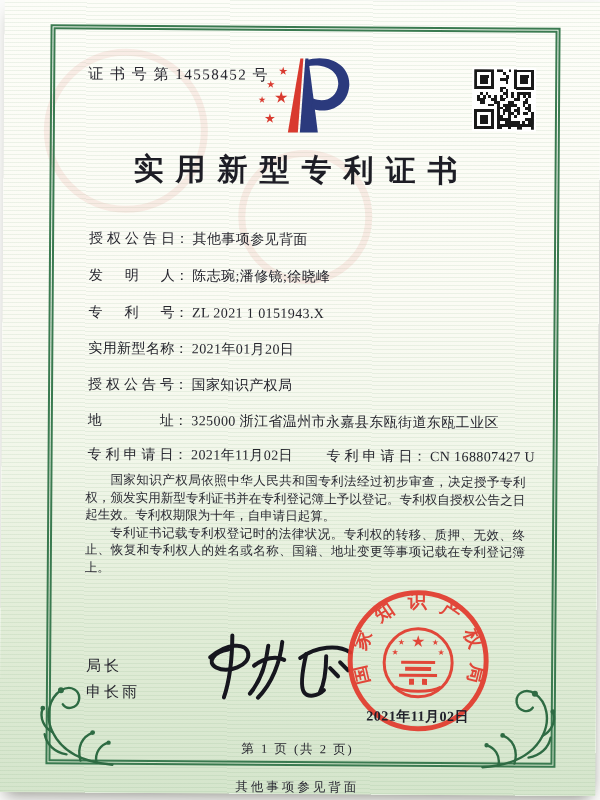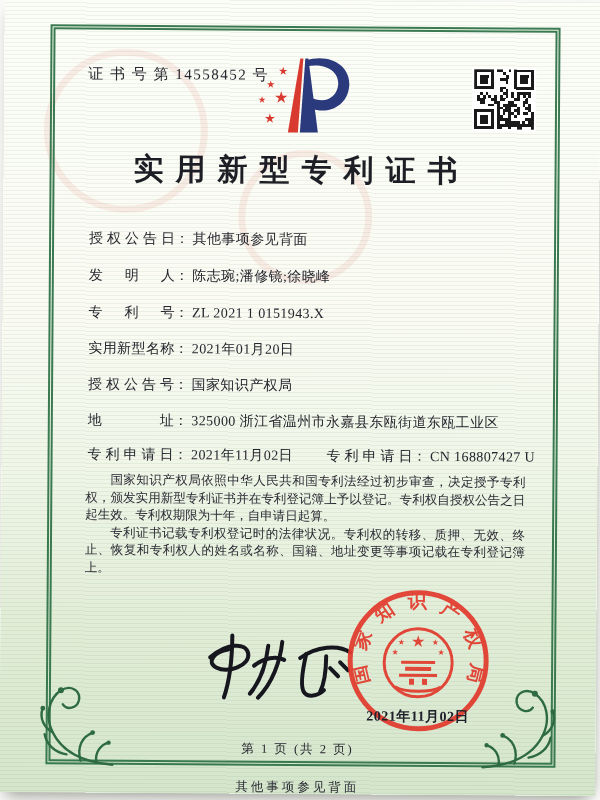--- a/index.html
+++ b/index.html
@@ -277,20 +277,24 @@
       <span class="lab">专利申请日</span><span>：</span>
       <span class="val">CN 168807427 U</span>
     </span>
   </div>
 
   <div class="paras">
     <p>国家知识产权局依照中华人民共和国专利法经过初步审查，决定授予专利权，颁发实用新型专利证书并在专利登记簿上予以登记。专利权自授权公告之日起生效。专利权期限为十年，自申请日起算。</p>
     <p>专利证书记载专利权登记时的法律状况。专利权的转移、质押、无效、终止、恢复和专利权人的姓名或名称、国籍、地址变更等事项记载在专利登记簿上。</p>
   </div>
 
+  <div class="director">
+    <div>局长</div>
+    <div>申长雨</div>
+  </div>
 
   <svg class="signature" viewBox="0 0 170 92">
     <g fill="none" stroke="#16161e" stroke-width="4" stroke-linecap="round" stroke-linejoin="round">
       <path d="M22,30 C38,16 58,14 60,26 C62,38 40,46 28,40 C18,35 26,24 40,22"></path>
       <path d="M44,8 C44,26 42,52 36,70"></path>
       <path d="M80,18 C78,36 72,54 62,66"></path>
       <path d="M66,38 C76,30 88,28 96,32"></path>
       <path d="M94,14 C92,34 84,56 70,70"></path>
       <path d="M112,30 C128,18 150,16 162,24"></path>
       <path d="M118,26 C114,44 112,58 116,64 C120,70 130,68 136,62"></path>

